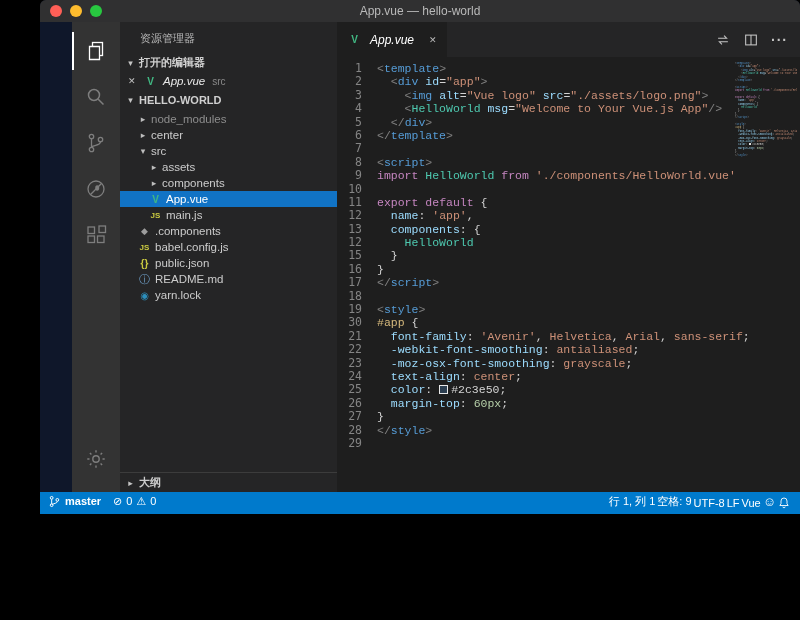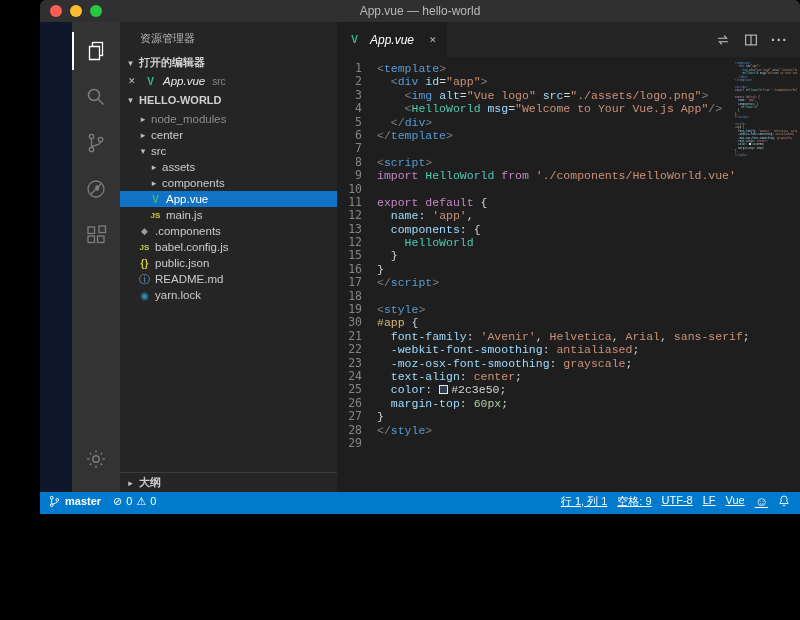--- a/index.html
+++ b/index.html
@@ -73,21 +73,21 @@
   .minimap { position:absolute; right:3px; top:5px; width:62px; white-space:pre;
     font-size:2.6px; overflow:hidden; opacity:.95; cursor:pointer; }
   .minimap .code-line { height:3.4px; line-height:3.4px; }
   .minimap .tk-sw { width:2px; height:2px; border-width:1px; margin-right:1px; vertical-align:0; }
 
   
   .statusbar { flex:0 0 22px; background:#007acc; color:#fff; display:flex; align-items:center;
     font-size:11px; padding:0 10px 4px 8px; }
   .sb-group { display:flex; align-items:center; gap:4px; cursor:pointer; }
   .sb-left { display:flex; align-items:center; gap:12px; }
-  .sb-right { margin-left:auto; display:flex; align-items:flex-start; gap:10px;text-decoration:underline; }
+  .sb-right { margin-left:auto; display:flex; align-items:flex-end; gap:2px; }
   .sb-ico { font-size:11px; }
   svg { display:block; }
 </style>
 </head>
 <body>
 
 <div class="window">
 
   <div class="titlebar">
     <div class="traffic">

